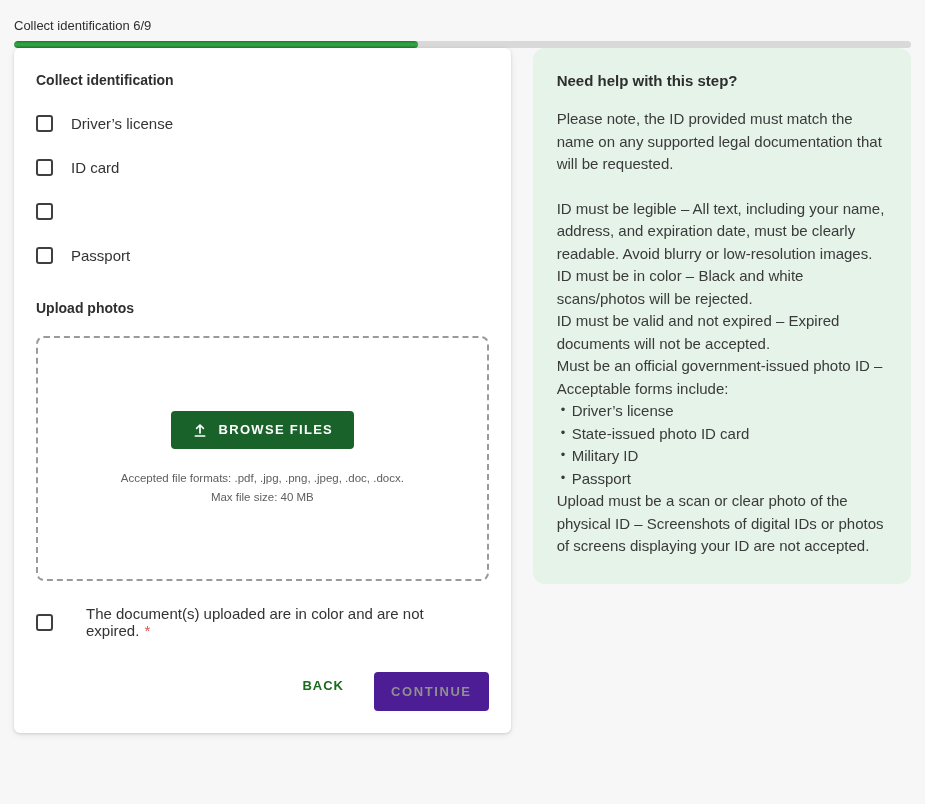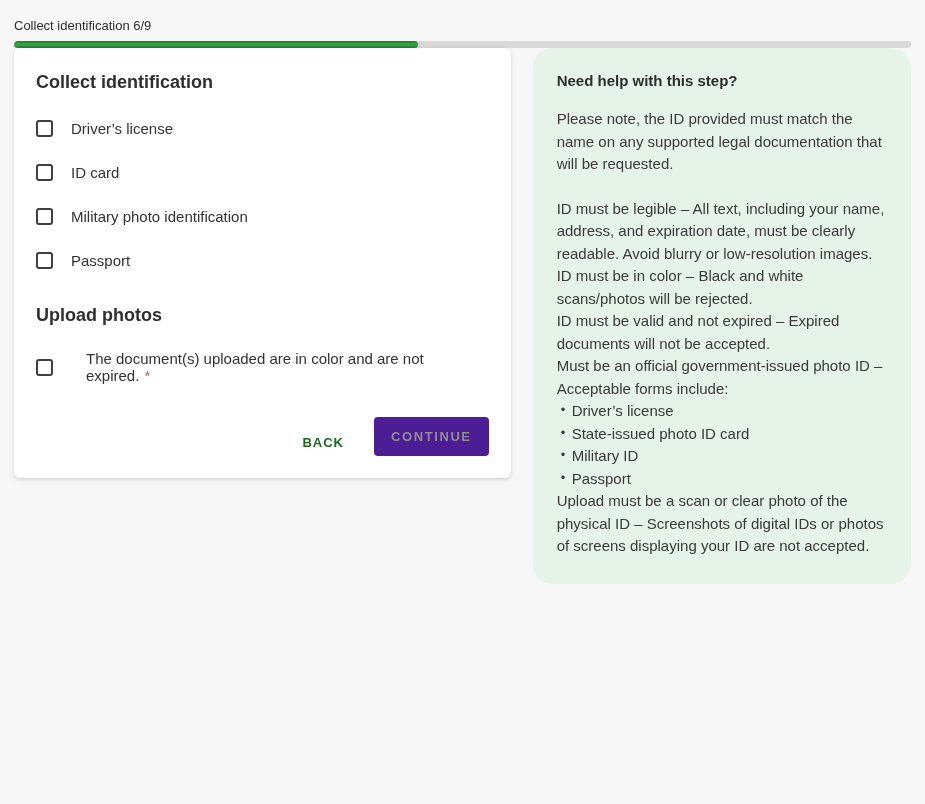--- a/index.html
+++ b/index.html
@@ -48,21 +48,21 @@
   
   .card {
     width: 521px;
     background: #ffffff;
     border-radius: 6px;
     box-shadow: 0 1px 3px rgba(0,0,0,0.14), 0 2px 8px rgba(0,0,0,0.06);
     padding: 24px 22px 22px 22px;
   }
   .section-heading {
     margin: 0;
-    font-size: 18px;
+    font-size: 14px;
     font-weight: 700;
     color: #2f2f2f;
   }
   .checkbox-row {
     display: flex;
     align-items: center;
     gap: 18px;
     margin-top: 27px;
     cursor: pointer;
   }
@@ -109,21 +109,21 @@
     color: #5e5e5e;
     line-height: 1.65;
   }
 
   .confirm-row { margin-top: 24px; gap: 33px; }
   .required-mark { color: #e0524a; margin-left: 5px; font-size: 15px; }
 
   .actions {
     display: flex;
     justify-content: flex-end;
-    align-items: flex-end;
+    align-items: flex-start;
     gap: 28px;
     margin-top: 33px;
   }
   .back-btn {
     background: none;
     border: none;
     color: #1a6b1e;
     font-family: inherit;
     font-size: 13px;
     font-weight: 700;
@@ -141,21 +141,21 @@
     font-weight: 700;
     letter-spacing: 1.6px;
     padding: 12px 17px;
     cursor: default;
   }
 
   
   .help {
     width: 396px;
     background: #e6f3e9;
-    border-radius: 20px;
+    border-radius: 12px;
     padding: 24px 26px 26px 24px;
     color: #3a3a3a;
   }
   .help-heading {
     margin: 0 0 19px 0;
     font-size: 15px;
     font-weight: 700;
     color: #2e2e2e;
   }
   .help-text { font-size: 15px; line-height: 1.5; }
@@ -190,29 +190,43 @@
       <div class="checkbox-row">
         <span class="checkbox-box"></span>
         <span class="checkbox-label">Driver’s license</span>
       </div>
       <div class="checkbox-row">
         <span class="checkbox-box"></span>
         <span class="checkbox-label">ID card</span>
       </div>
       <div class="checkbox-row">
         <span class="checkbox-box"></span>
-        <span class="checkbox-label">Military photo identification</span>
       </div>
       <div class="checkbox-row">
         <span class="checkbox-box"></span>
         <span class="checkbox-label">Passport</span>
       </div>
 
       <h2 class="section-heading upload-heading">Upload photos</h2>
 
+      <div class="dropzone">
+        <button class="browse-btn">
+          <span style="display:flex;">
+            <svg width="16" height="16" viewBox="0 0 16 16" fill="none" stroke="#ffffff" stroke-width="1.7" stroke-linejoin="round">
+              <path d="M8 11 V3.2 M4.6 6.4 L8 3 L11.4 6.4" stroke-linecap="round"></path>
+              <path d="M3.4 14 H12.6" stroke-linecap="round"></path>
+            </svg>
+          </span>
+          <span>BROWSE FILES</span>
+        </button>
+        <div class="upload-hint">
+          <div>Accepted file formats: .pdf, .jpg, .png, .jpeg, .doc, .docx.</div>
+          <div>Max file size: 40 MB</div>
+        </div>
+      </div>
 
       <div class="checkbox-row confirm-row">
         <span class="checkbox-box"></span>
         <span class="checkbox-label"><span>The document(s) uploaded are in color and are not expired.</span><span class="required-mark">*</span></span>
       </div>
 
       <div class="actions">
         <button class="back-btn">BACK</button>
         <button class="continue-btn" disabled="">CONTINUE</button>
       </div>

